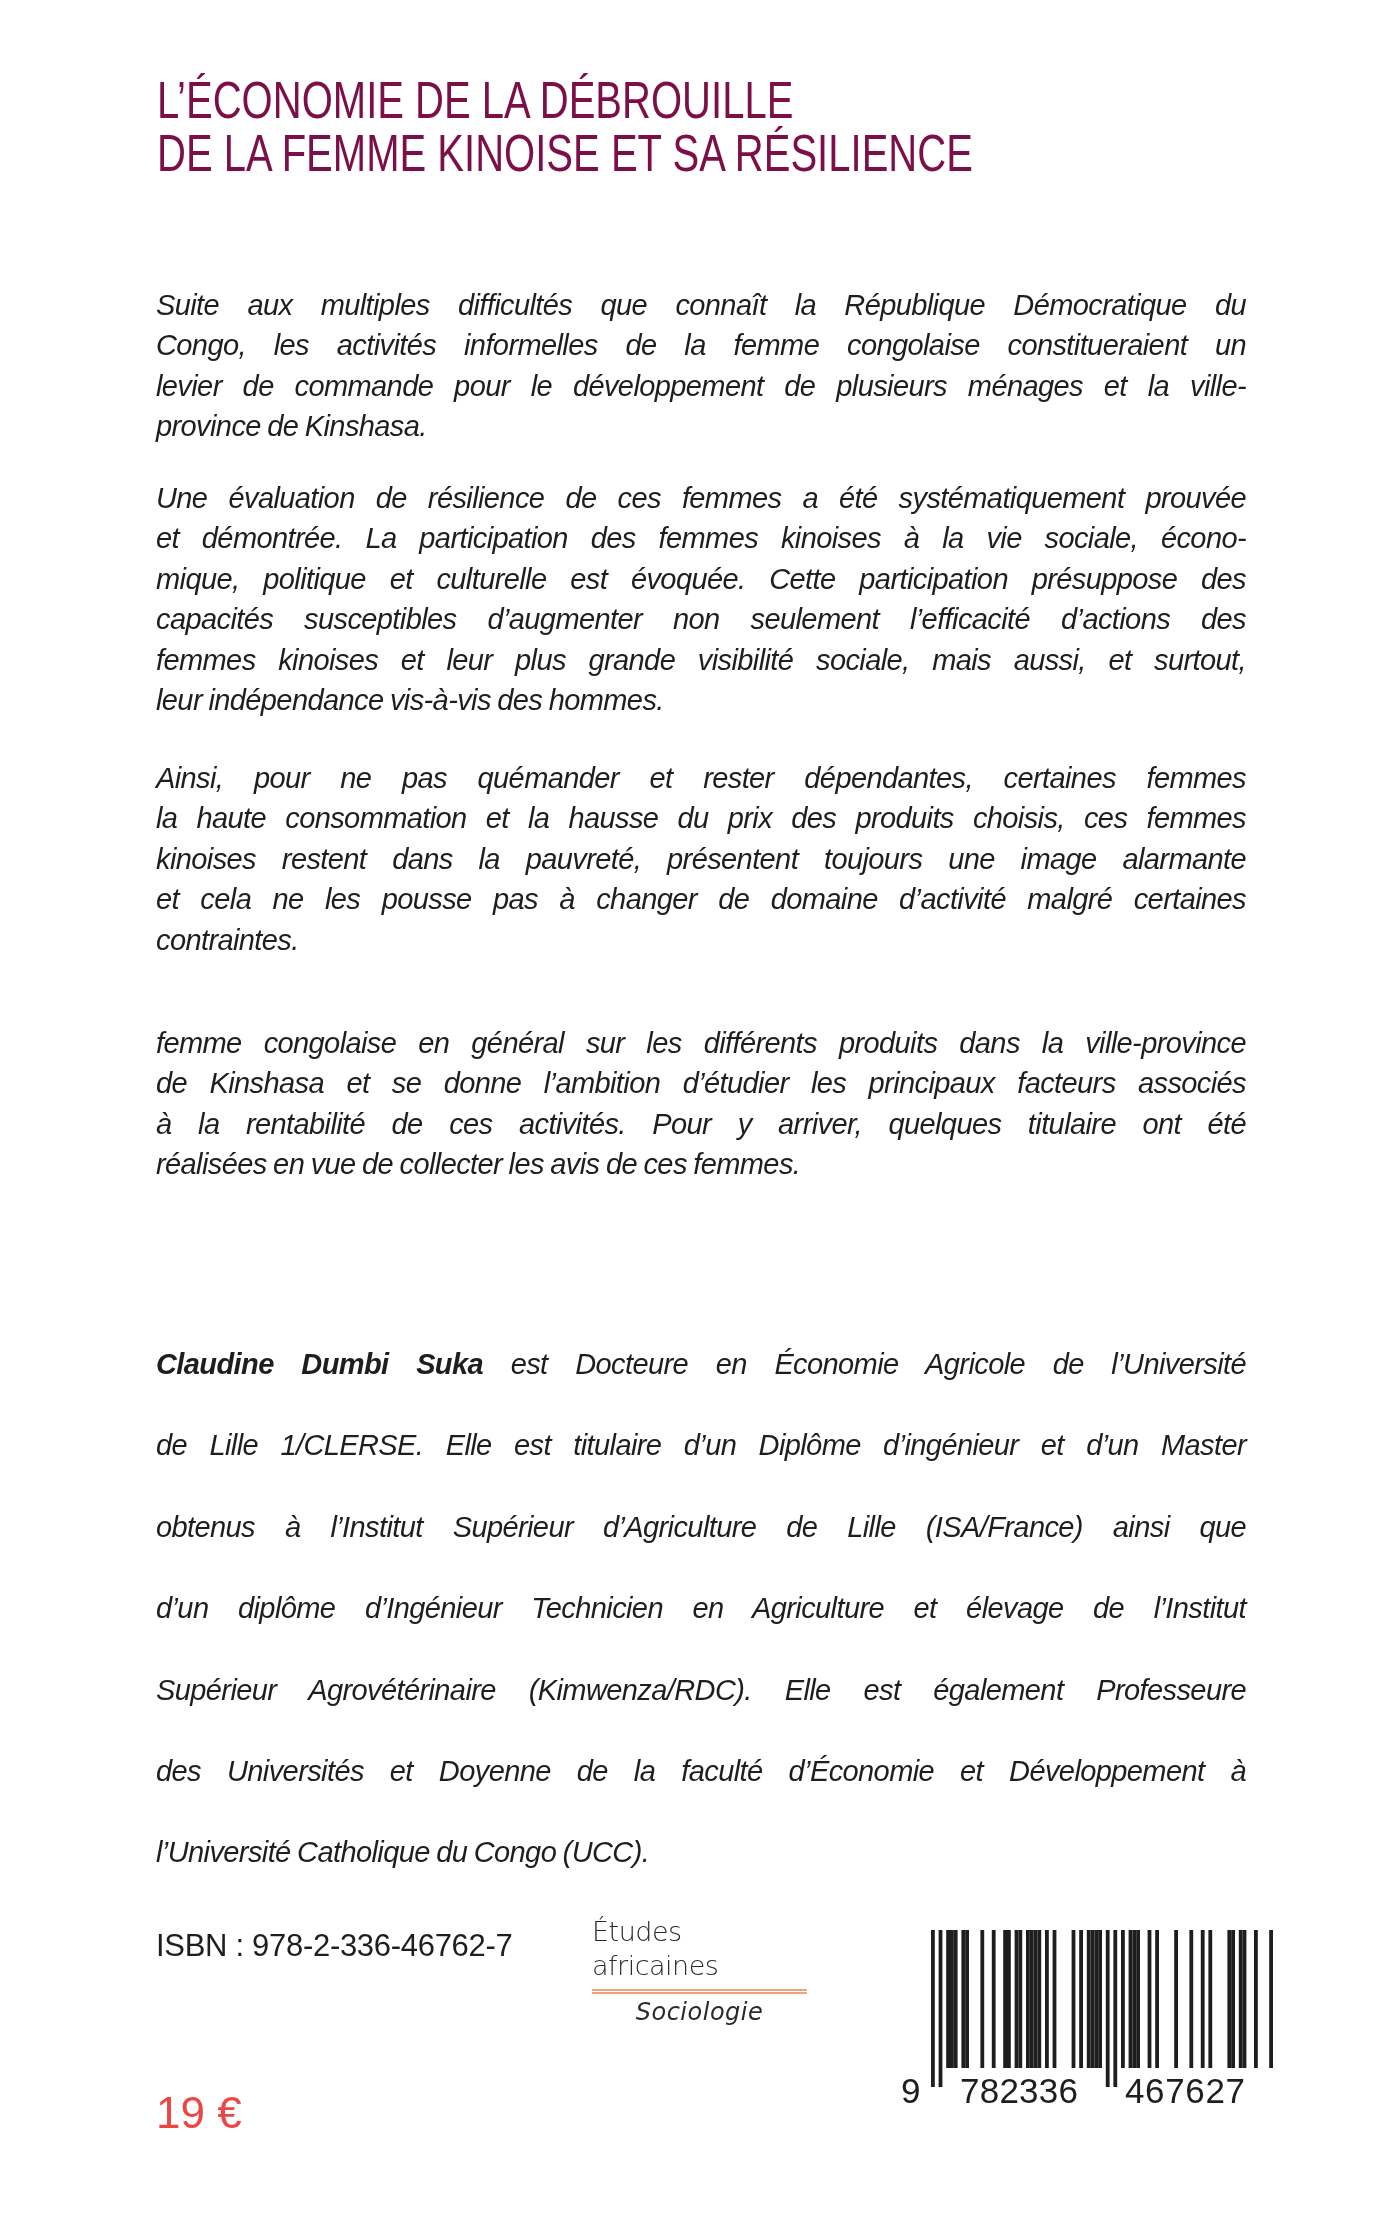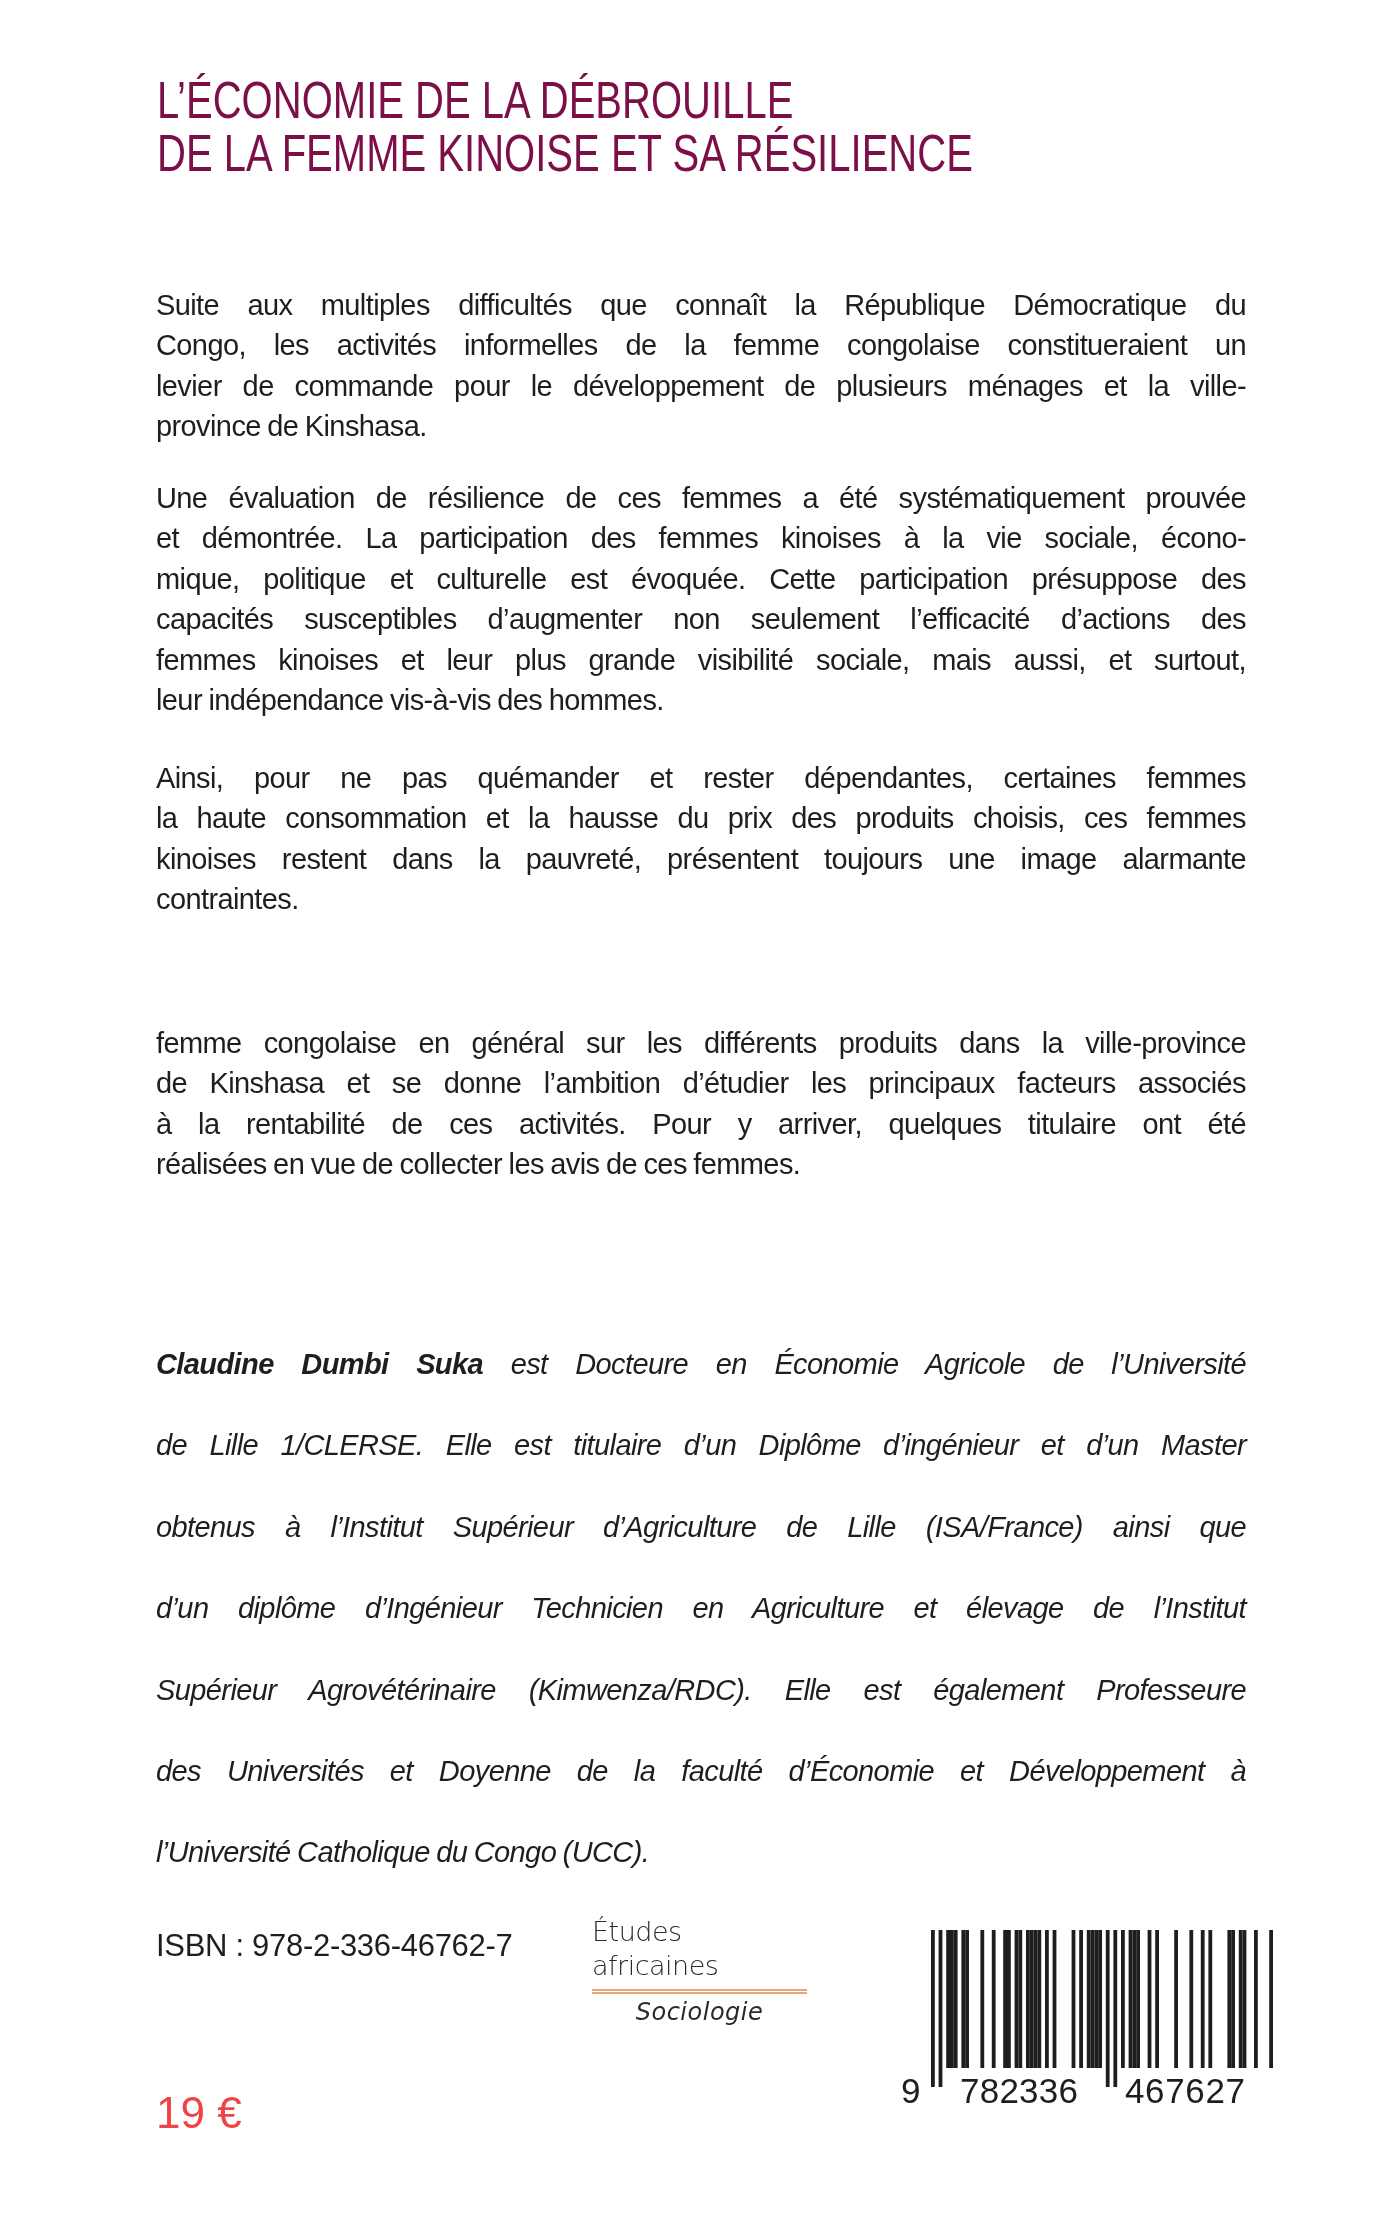--- a/index.html
+++ b/index.html
@@ -1,20 +1,20 @@
 <!DOCTYPE html>
 <html><head>
 <meta charset="utf-8">
 <style>
   html, body { margin: 0; padding: 0; background: #ffffff; }
   body { width: 1400px; height: 2231px; position: relative; overflow: hidden; font-family: "Liberation Sans", sans-serif; color: #1e1e1e; }
   .title { position: absolute; left: 157px; top: 74px; color: #7d0f48; font-family: "Liberation Sans", sans-serif; font-size: 52px; line-height: 53px; font-weight: normal; transform-origin: 0 0; transform: scaleX(0.77); white-space: nowrap; margin: 0; }
   .title .tline { display: block; }
   .col { position: absolute; left: 156px; width: 1090px; }
-  .para .line { display: block; height: 40.4px; line-height: 40.4px; font-size: 29px; text-align: justify; text-align-last: justify; white-space: nowrap; overflow: visible; letter-spacing: -0.6px; word-spacing: -1px; }
+  .para .line { display: block; height: 40.4px; line-height: 40.4px; font-size: 29px; text-align: justify; text-align-last: justify; white-space: nowrap; overflow: visible; letter-spacing: -0.6px; word-spacing: -1px; font-style: italic; }
   .para .line.last { text-align-last: left; }
   .bio .line { font-style: italic; margin-top: 41px; }
   .bio .author { font-weight: bold; font-style: italic; }
   .logo { position: absolute; left: 592px; top: 1915px; width: 215px; text-align: center; }
   .logo .series { font-family: "DejaVu Sans", sans-serif; font-weight: 200; font-size: 27px; color: #2a2a2a; letter-spacing: -0.5px; line-height: 34px; display: block; text-align: left; }
   .logo .rule { height: 2px; border-top: 2px solid #eaa57c; border-bottom: 2px solid #eaa57c; margin-top: 6px; height: 1px; }
   .logo .sub { font-family: "DejaVu Sans", sans-serif; font-style: italic; font-weight: 200; font-size: 24px; color: #2a2a2a; display: block; margin-top: 4px; letter-spacing: 0.5px; }
   .isbn { position: absolute; left: 156px; top: 1928px; font-size: 31px; color: #1e1e1e; letter-spacing: -0.3px; }
   .price { position: absolute; left: 156px; top: 2088px; font-size: 44px; color: #ef4444; }
   .barcode { position: absolute; left: 895px; top: 1930px; width: 385px; height: 180px; }
@@ -42,20 +42,21 @@
   <span class="line">mique, politique et culturelle est évoquée. Cette participation présuppose des</span>
   <span class="line">capacités susceptibles d’augmenter non seulement l’efficacité d’actions des</span>
   <span class="line">femmes kinoises et leur plus grande visibilité sociale, mais aussi, et surtout,</span>
   <span class="line last">leur indépendance vis-à-vis des hommes.</span>
 </div>
 
 <div class="col para" style="top:758px">
   <span class="line">Ainsi, pour ne pas quémander et rester dépendantes, certaines femmes</span>
   <span class="line">la haute consommation et la hausse du prix des produits choisis, ces femmes</span>
   <span class="line">kinoises restent dans la pauvreté, présentent toujours une image alarmante</span>
+  <span class="line">et cela ne les pousse pas à changer de domaine d’activité malgré certaines</span>
   <span class="line last">contraintes.</span>
 </div>
 
 <div class="col para" style="top:1023px">
   <span class="line">femme congolaise en général sur les différents produits dans la ville-province</span>
   <span class="line">de Kinshasa et se donne l’ambition d’étudier les principaux facteurs associés</span>
   <span class="line">à la rentabilité de ces activités. Pour y arriver, quelques titulaire ont été</span>
   <span class="line last">réalisées en vue de collecter les avis de ces femmes.</span>
 </div>
 

